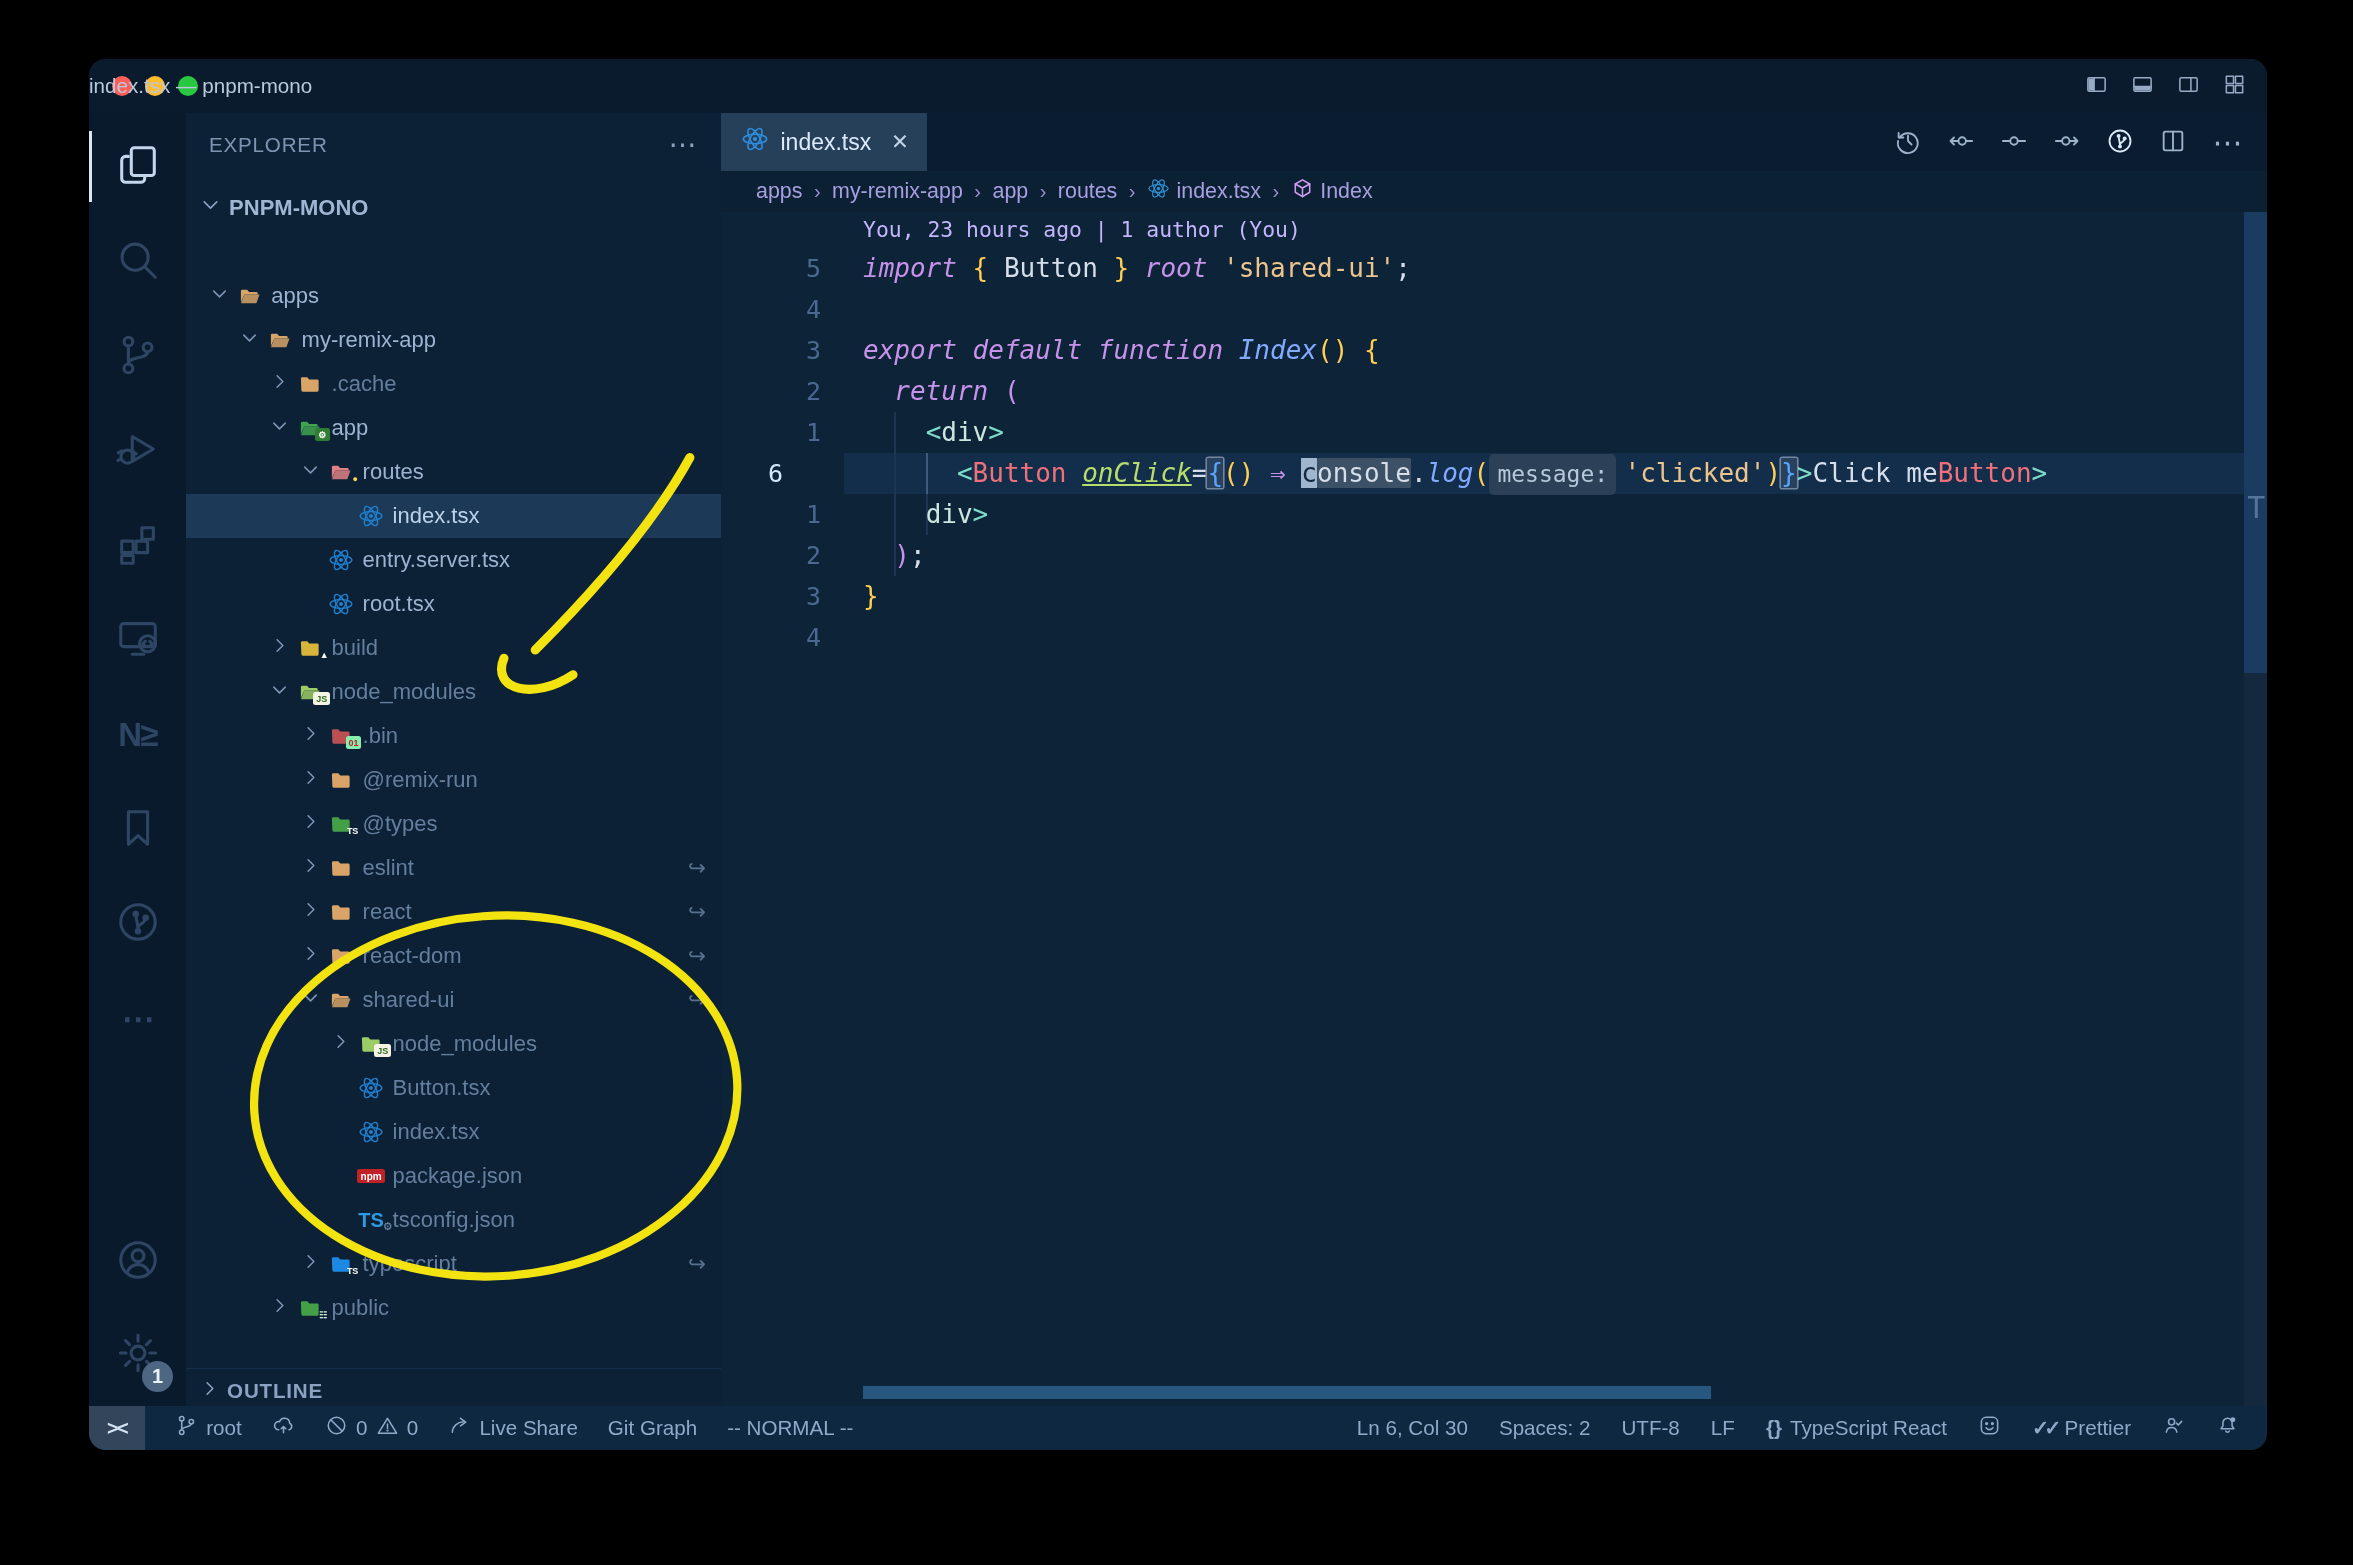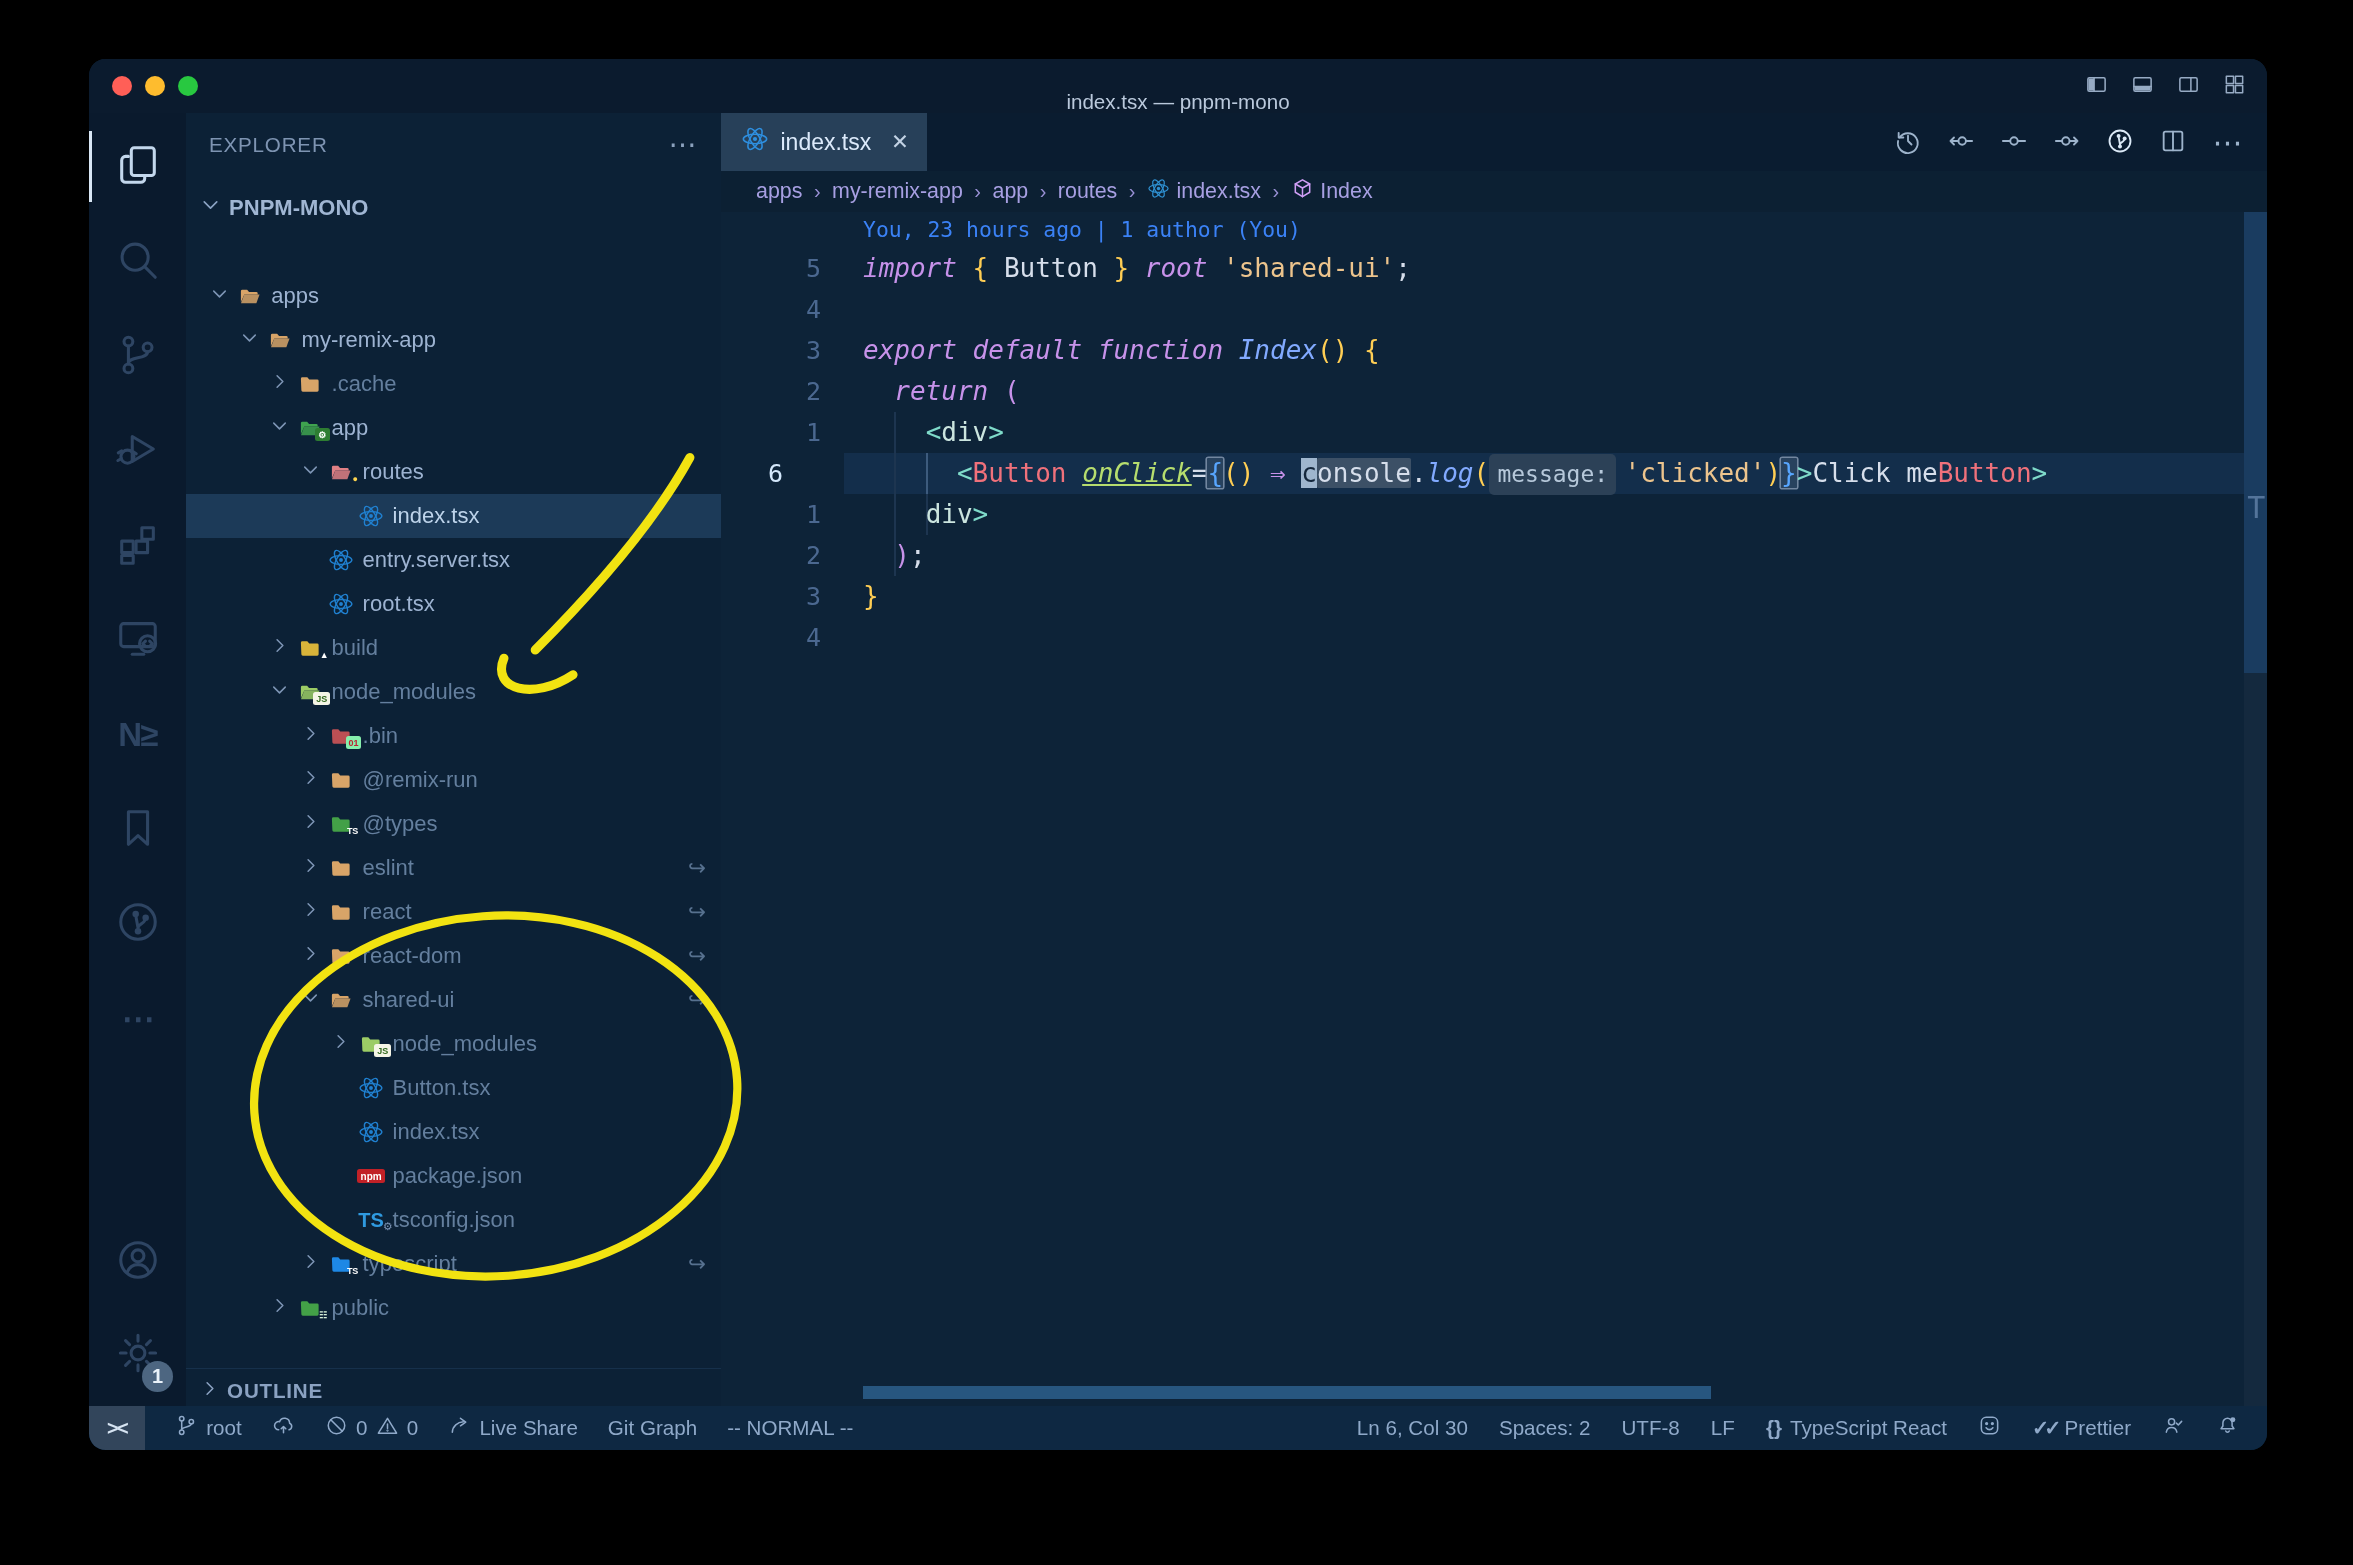--- a/index.html
+++ b/index.html
@@ -11,22 +11,22 @@
   .window{position:absolute;left:89px;top:59px;width:2178px;height:1391px;
     background:#0d2338;border-radius:16.5px;overflow:hidden;
     box-shadow:0 33px 115px rgba(0,0,0,.8);}
 
   
   .titlebar{position:absolute;left:0;top:0;right:0;height:54px;background:#0b1b2e;}
   .traffic{position:absolute;top:17.3px;width:20px;height:20px;border-radius:50%;}
   .t-close{left:23px;background:#ff5f57;}
   .t-min{left:56px;background:#febc2e;}
   .t-zoom{left:89px;background:#28c840;}
-  .win-title{position:absolute;left:0;right:0;top:16px;height:54px;line-height:54px;
-    text-align:center;color:#bac9dc;font-size:20.6px;font-weight:500;}
+  .win-title{position:absolute;left:0;right:0;top:0;height:54px;line-height:54px;
+    color:#bac9dc;font-size:20.6px;font-weight:500;}
   .layout-icons{position:absolute;right:21.4px;top:0;height:54px;display:flex;align-items:center;gap:23px;color:#97abc4;}
   .layout-icons svg{width:23px;height:23px;}
 
   
   .activitybar{position:absolute;left:0;top:54px;bottom:44px;width:97px;background:#0a1a2d;}
   .ab-item{position:absolute;left:0;width:97px;height:91px;display:flex;align-items:center;justify-content:center;color:#2e4563;cursor:pointer;}
   .ab-item svg{width:46px;height:46px;}
   .ab-item.active{color:#c3d7ec;}
   .ab-item.active::before{content:'';position:absolute;left:0;top:10px;bottom:10px;width:3.3px;background:#d9e7f5;}
   .ab-text{font-size:33px;font-weight:700;letter-spacing:-1.6px;}
@@ -69,21 +69,21 @@
   .ea-dots{font-size:30px;letter-spacing:1.6px;color:#9db3cb;cursor:pointer;}
 
   .breadcrumbs{position:absolute;left:0;right:0;top:58px;height:41px;background:#0c2033;display:flex;align-items:center;
     gap:11.5px;padding-left:35px;color:#a79fe2;font-size:21.4px;}
   .bc-item{display:flex;align-items:center;gap:6.6px;cursor:pointer;}
   .bc-sep{color:#9a91d6;font-size:20px;}
   .breadcrumbs svg{width:23px;height:23px;}
 
   .codearea{position:absolute;left:0;right:0;top:99px;bottom:0;overflow:hidden;
     font-family:"DejaVu Sans Mono",monospace;font-size:26px;}
-  .blame{height:36px;line-height:36px;padding-left:142px;color:#3b82f6;font-size:21.4px;
+  .blame{height:36px;line-height:36px;padding-left:142px;color:#c4b5fd;font-size:21.4px;
     font-family:"DejaVu Sans Mono",monospace;white-space:pre;}
   .cline{position:relative;height:41px;line-height:41px;white-space:pre;}
   .cline .code{position:absolute;left:142px;top:0;z-index:2;}
   .gnum{position:absolute;left:0;top:0;width:100px;text-align:right;color:#4b6890;z-index:2;font-size:25px;}
   .gnum.gcur{text-align:left;padding-left:47px;color:#d3e7fb;width:115px;}
   .cline.cur::before{content:'';position:absolute;left:123px;right:0;top:0;bottom:0;background:#132e4b;z-index:0;}
   .guide{position:absolute;top:0;bottom:0;width:1.6px;background:#1d3550;z-index:1;}
   .guide.ag{background:#3d5b7d;}
 
   .ck{color:#c792ea;font-style:italic;}

